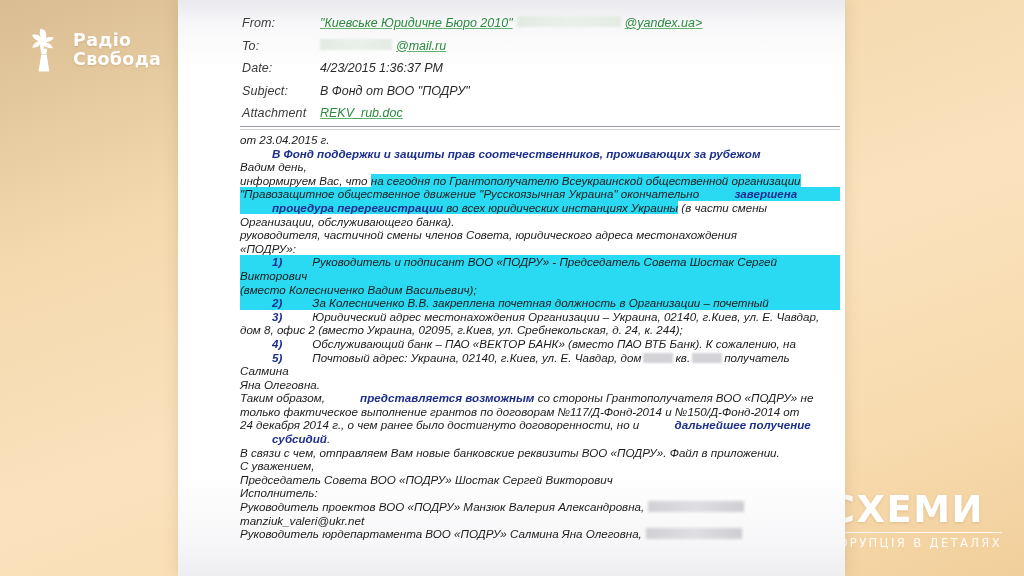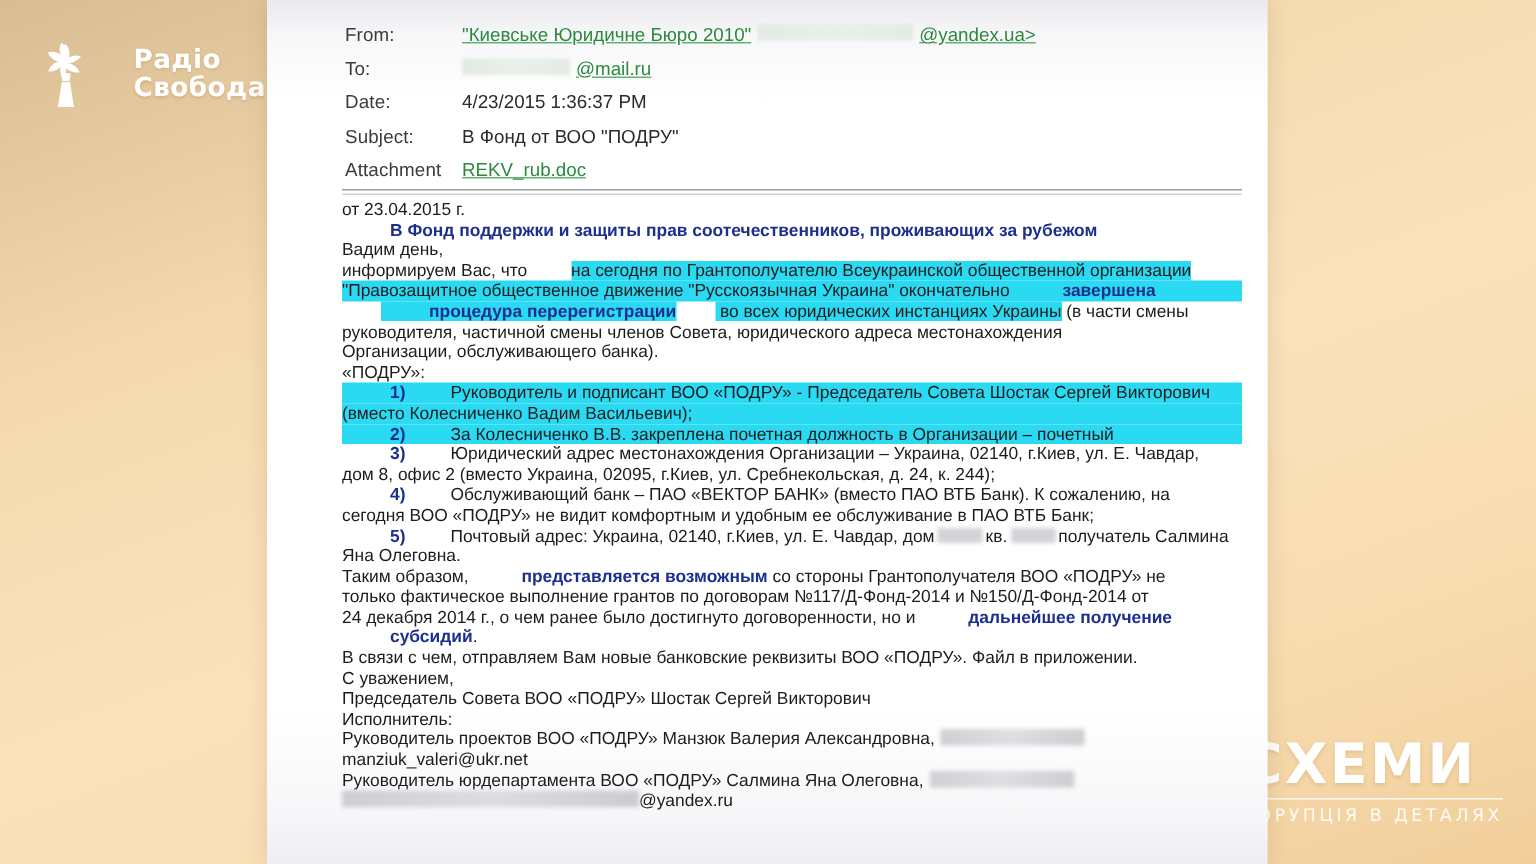--- a/index.html
+++ b/index.html
@@ -12,21 +12,21 @@
     position:relative;width:1024px;height:576px;overflow:hidden;
     background:linear-gradient(160deg,#d9bc92 0%,#f4d9ae 28%,#fbe2bd 55%,#f8dcb0 78%,#f1cf9c 100%);
   }
   
   #doc{
     position:absolute;left:178px;top:0;width:667px;height:576px;
     background:linear-gradient(180deg,#e9e9ee 0%,#f7f7f9 4%,#ffffff 12%,#ffffff 82%,#f6f6f8 95%,#eeeef1 100%);
     box-shadow:0 0 14px rgba(120,90,50,.18);
     overflow:hidden;
   }
-  #docInner{position:absolute;left:0;top:0;width:805px;height:576px;}
+  #docInner{position:absolute;left:12px;top:0;width:805px;height:576px;font-style:italic;}
 
   
   .hdr{position:absolute;left:52px;top:16px;width:600px;}
   .hrow{display:flex;align-items:baseline;margin-bottom:7.5px;height:15px;}
   .hlabel{
     width:78px;flex:none;color:#3b3b3b;font-size:12.5px;letter-spacing:.1px;
   }
   .hval{font-size:12.5px;color:#1b7a32;white-space:nowrap;display:flex;align-items:baseline;}
   .hval.plain{color:#2b2b2b;}
   .green-u{color:#2b8a3e;text-decoration:underline;text-decoration-color:#62b373;}
@@ -42,38 +42,38 @@
   .divider.d2{top:128.5px;border-top:1px solid #cfd3d6;}
 
   
   #body{
     position:absolute;left:50px;top:133px;width:600px;
     font-size:11.6px;line-height:13.6px;color:#1c1c1c;
     font-family:"Liberation Sans","DejaVu Sans",sans-serif;
   }
   #body p{margin:0;}
   .navy{color:#1d2f8e;font-weight:bold;padding-left:32px;}
-  .hl{background:#2ad9f2;margin-left:26px;}
+  .hl{background:#2ad9f2;}
   .hl-block{background:#2ad9f2;display:block;}
   .ind{display:inline-block;width:30px;}
   .inline-redact{
     display:inline-block;width:30px;height:10px;vertical-align:-1px;
     background:#d3d3d7;filter:blur(1.3px);margin:0 2px;
   }
   .wide-redact{
     display:inline-block;width:96px;height:11px;vertical-align:-1px;
     background:linear-gradient(90deg,#cfcfd4,#dedee3,#cdcdd2);filter:blur(1.5px);margin-left:4px;
   }
   .left-redact{
     display:inline-block;width:198px;height:11px;vertical-align:-1px;
     background:linear-gradient(90deg,#cdcdd2,#dcdce1,#cbcbd0);filter:blur(1.5px);
   }
 
   
-  #rsLogo{position:absolute;left:24px;top:26px;display:flex;align-items:center;gap:25px;}
+  #rsLogo{position:absolute;left:24px;top:26px;display:flex;align-items:center;gap:9px;}
   #rsLogo .torch{width:40px;height:48px;flex:none;}
   #rsLogo .words{
     color:#ffffff;font-size:17.5px;line-height:19px;font-weight:bold;
     letter-spacing:.3px;font-family:"DejaVu Sans",sans-serif;
     text-shadow:0 1px 2px rgba(150,110,60,.25);
   }
   #schemy{position:absolute;right:22px;bottom:26px;text-align:left;}
   #schemy .big{
     color:#ffffff;font-size:37px;font-weight:bold;letter-spacing:1.5px;line-height:38px;
     font-family:"DejaVu Sans",sans-serif;text-shadow:0 1px 3px rgba(150,110,60,.22);
@@ -159,42 +159,41 @@
 
       <p>
         <span>информируем Вас, что </span><span class="hl">на сегодня по Грантополучателю Всеукраинской общественной организации</span>
       </p>
       <p class="hl-block">
         <span>"Правозащитное общественное движение "Русскоязычная Украина" окончательно </span><span class="navy">завершена</span>
       </p>
       <p>
         <span class="hl navy">процедура перерегистрации</span><span class="hl"> во всех юридических инстанциях Украины</span><span> (в части смены</span>
       </p>
+      <p>Организации, обслуживающего банка).</p>
       <p>руководителя, частичной смены членов Совета, юридического адреса местонахождения</p>
-      <p>Организации, обслуживающего банка).</p>
 
       <p>«ПОДРУ»:</p>
 
       <p class="hl-block">
         <span class="navy">1)</span><span class="ind"></span><span>Руководитель и подписант ВОО «ПОДРУ» - Председатель Совета Шостак Сергей Викторович</span>
       </p>
       <p class="hl-block">(вместо Колесниченко Вадим Васильевич);</p>
       <p class="hl-block">
         <span class="navy">2)</span><span class="ind"></span><span>За Колесниченко В.В. закреплена почетная должность в Организации – почетный</span>
       </p>
 
       <p>
         <span class="navy">3)</span><span class="ind"></span><span>Юридический адрес местонахождения Организации – Украина, 02140, г.Киев, ул. Е. Чавдар,</span>
       </p>
       <p>дом 8, офис 2 (вместо Украина, 02095, г.Киев, ул. Сребнекольская, д. 24, к. 244);</p>
 
       <p>
         <span class="navy">4)</span><span class="ind"></span><span>Обслуживающий банк – ПАО «ВЕКТОР БАНК» (вместо ПАО ВТБ Банк). К сожалению, на</span>
       </p>
-      <p>сегодня ВОО «ПОДРУ» не видит  комфортным и удобным ее обслуживание в ПАО ВТБ Банк;</p>
 
       <p>
         <span class="navy">5)</span><span class="ind"></span><span>Почтовый адрес: Украина, 02140, г.Киев, ул. Е. Чавдар, дом</span><span class="inline-redact"></span><span>кв.</span><span class="inline-redact"></span><span>получатель Салмина</span>
       </p>
       <p>Яна Олеговна.</p>
 
       <p>
         <span>Таким образом, </span><span class="navy">представляется возможным</span><span> со стороны Грантополучателя ВОО «ПОДРУ» не</span>
       </p>
       <p>только фактическое выполнение грантов по договорам №117/Д-Фонд-2014 и №150/Д-Фонд-2014 от</p>
@@ -211,21 +210,18 @@
       <p>Исполнитель:</p>
 
       <p>
         <span>Руководитель проектов ВОО «ПОДРУ» Манзюк Валерия Александровна,</span><span class="wide-redact"></span>
       </p>
       <p>manziuk_valeri@ukr.net</p>
 
       <p>
         <span>Руководитель юрдепартамента ВОО «ПОДРУ» Салмина Яна Олеговна,</span><span class="wide-redact"></span>
       </p>
-      <p>
-        <span class="left-redact"></span><span>@yandex.ru</span>
-      </p>
 
     </div>
 
    </div>
   </div>
 </div>
 
 </body></html>

